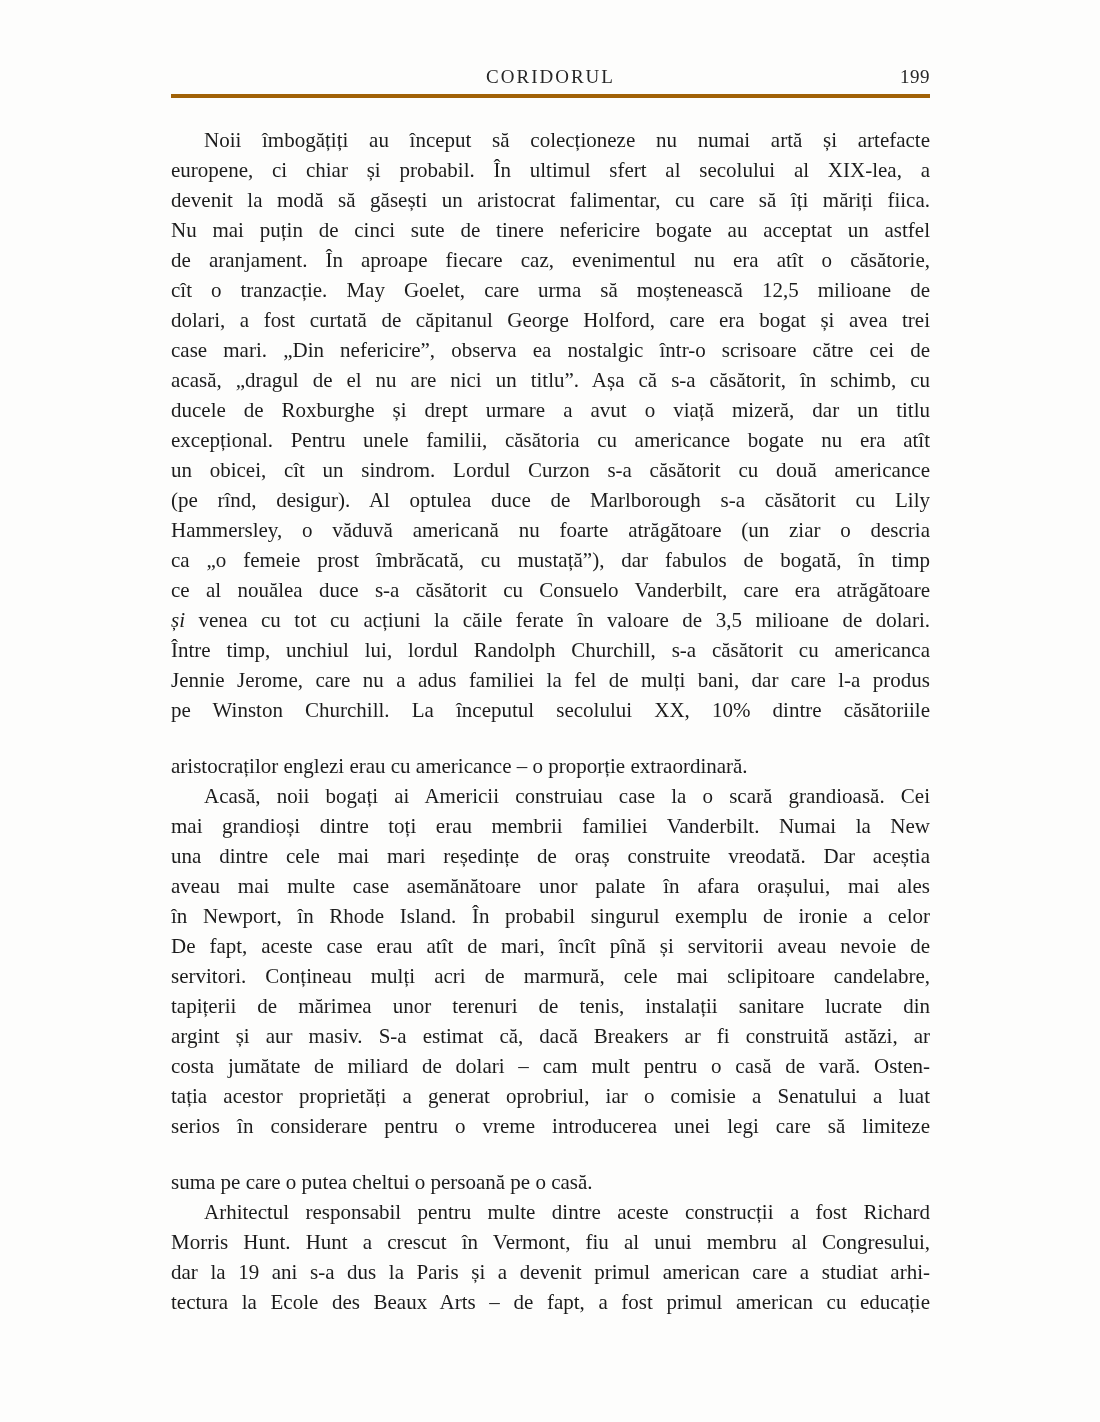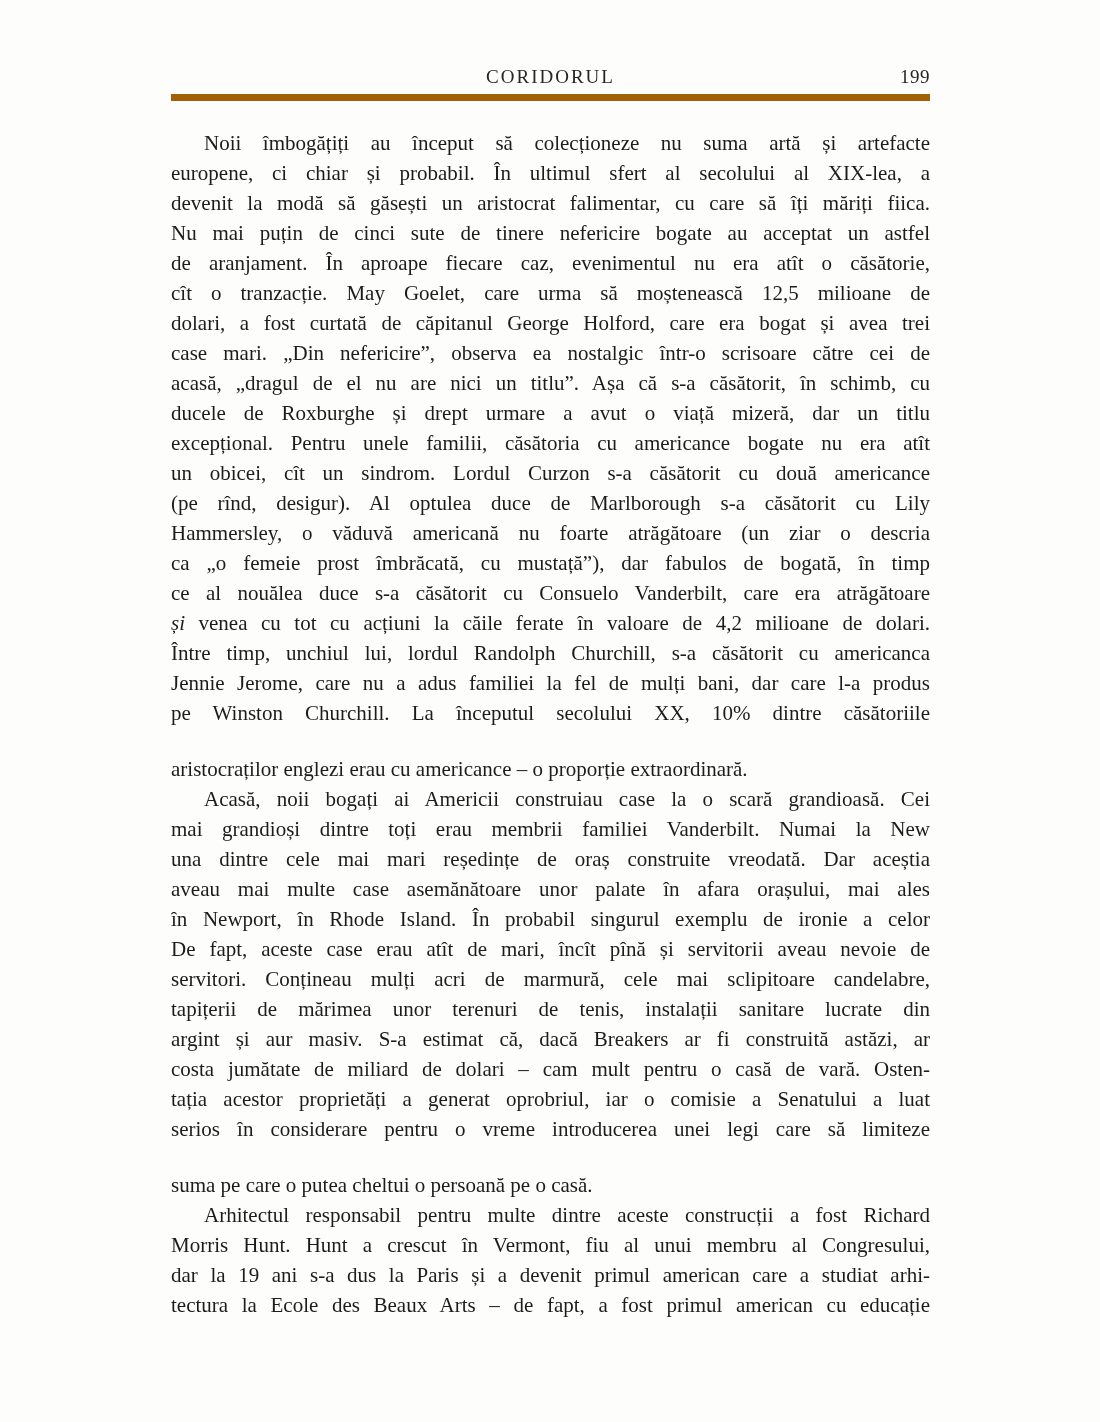--- a/index.html
+++ b/index.html
@@ -14,21 +14,21 @@
   }
   .column {
     position: absolute;
     left: 171px;
     top: 66px;
     width: 759px;
   }
   .header {
     position: relative;
     height: 28px;
-    border-bottom: 7px solid #a16207;
+    border-bottom: 4px solid #a16207;
   }
   .header-title {
     position: absolute;
     left: 0; right: 0;
     text-align: center;
     font-size: 19px;
     letter-spacing: 2px;
     color: #262626;
   }
   .page-number {
@@ -61,37 +61,37 @@
 <body>
 
 <div class="page">
   <div class="column">
     <div class="header">
       <div class="header-title">CORIDORUL</div>
       <div class="page-number">199</div>
     </div>
     <div class="content">
         <div>
-          <div class="line first"><span>Noii îmbogățiți au început să colecționeze nu suma artă și artefacte</span></div>
+          <div class="line first"><span>Noii îmbogățiți au început să colecționeze nu numai artă și artefacte</span></div>
           <div class="line"><span>europene, ci chiar și probabil. În ultimul sfert al secolului al XIX-lea, a</span></div>
           <div class="line"><span>devenit la modă să găsești un aristocrat falimentar, cu care să îți măriți fiica.</span></div>
           <div class="line"><span>Nu mai puțin de cinci sute de tinere nefericire bogate au acceptat un astfel</span></div>
           <div class="line"><span>de aranjament. În aproape fiecare caz, evenimentul nu era atît o căsătorie,</span></div>
           <div class="line"><span>cît o tranzacție. May Goelet, care urma să moștenească 12,5 milioane de</span></div>
           <div class="line"><span>dolari, a fost curtată de căpitanul George Holford, care era bogat și avea trei</span></div>
           <div class="line"><span>case mari. „Din nefericire”, observa ea nostalgic într-o scrisoare către cei de</span></div>
           <div class="line"><span>acasă, „dragul de el nu are nici un titlu”. Așa că s-a căsătorit, în schimb, cu</span></div>
           <div class="line"><span>ducele de Roxburghe și drept urmare a avut o viață mizeră, dar un titlu</span></div>
           <div class="line"><span>excepțional. Pentru unele familii, căsătoria cu americance bogate nu era atît</span></div>
           <div class="line"><span>un obicei, cît un sindrom. Lordul Curzon s-a căsătorit cu două americance</span></div>
           <div class="line"><span>(pe rînd, desigur). Al optulea duce de Marlborough s-a căsătorit cu Lily</span></div>
           <div class="line"><span>Hammersley, o văduvă americană nu foarte atrăgătoare (un ziar o descria</span></div>
           <div class="line"><span>ca „o femeie prost îmbrăcată, cu mustață”), dar fabulos de bogată, în timp</span></div>
           <div class="line"><span>ce al nouălea duce s-a căsătorit cu Consuelo Vanderbilt, care era atrăgătoare</span></div>
-          <div class="line"><span class="it">și</span><span> venea cu tot cu acțiuni la căile ferate în valoare de 4,2 milioane de dolari.</span></div>
+          <div class="line"><span class="it">și</span><span> venea cu tot cu acțiuni la căile ferate în valoare de 3,5 milioane de dolari.</span></div>
           <div class="line"><span>Între timp, unchiul lui, lordul Randolph Churchill, s-a căsătorit cu americanca</span></div>
           <div class="line"><span>Jennie Jerome, care nu a adus familiei la fel de mulți bani, dar care l-a produs</span></div>
           <div class="line"><span>pe Winston Churchill. La începutul secolului XX, 10% dintre căsătoriile</span></div>
           <div class="line endline"><span>aristocraților englezi erau cu americance – o proporție extraordinară.</span></div>
         </div>
         <div>
           <div class="line first"><span>Acasă, noii bogați ai Americii construiau case la o scară grandioasă. Cei</span></div>
           <div class="line"><span>mai grandioși dintre toți erau membrii familiei Vanderbilt. Numai la New</span></div>
           <div class="line"><span>una dintre cele mai mari reședințe de oraș construite vreodată. Dar aceștia</span></div>
           <div class="line"><span>aveau mai multe case asemănătoare unor palate în afara orașului, mai ales</span></div>

